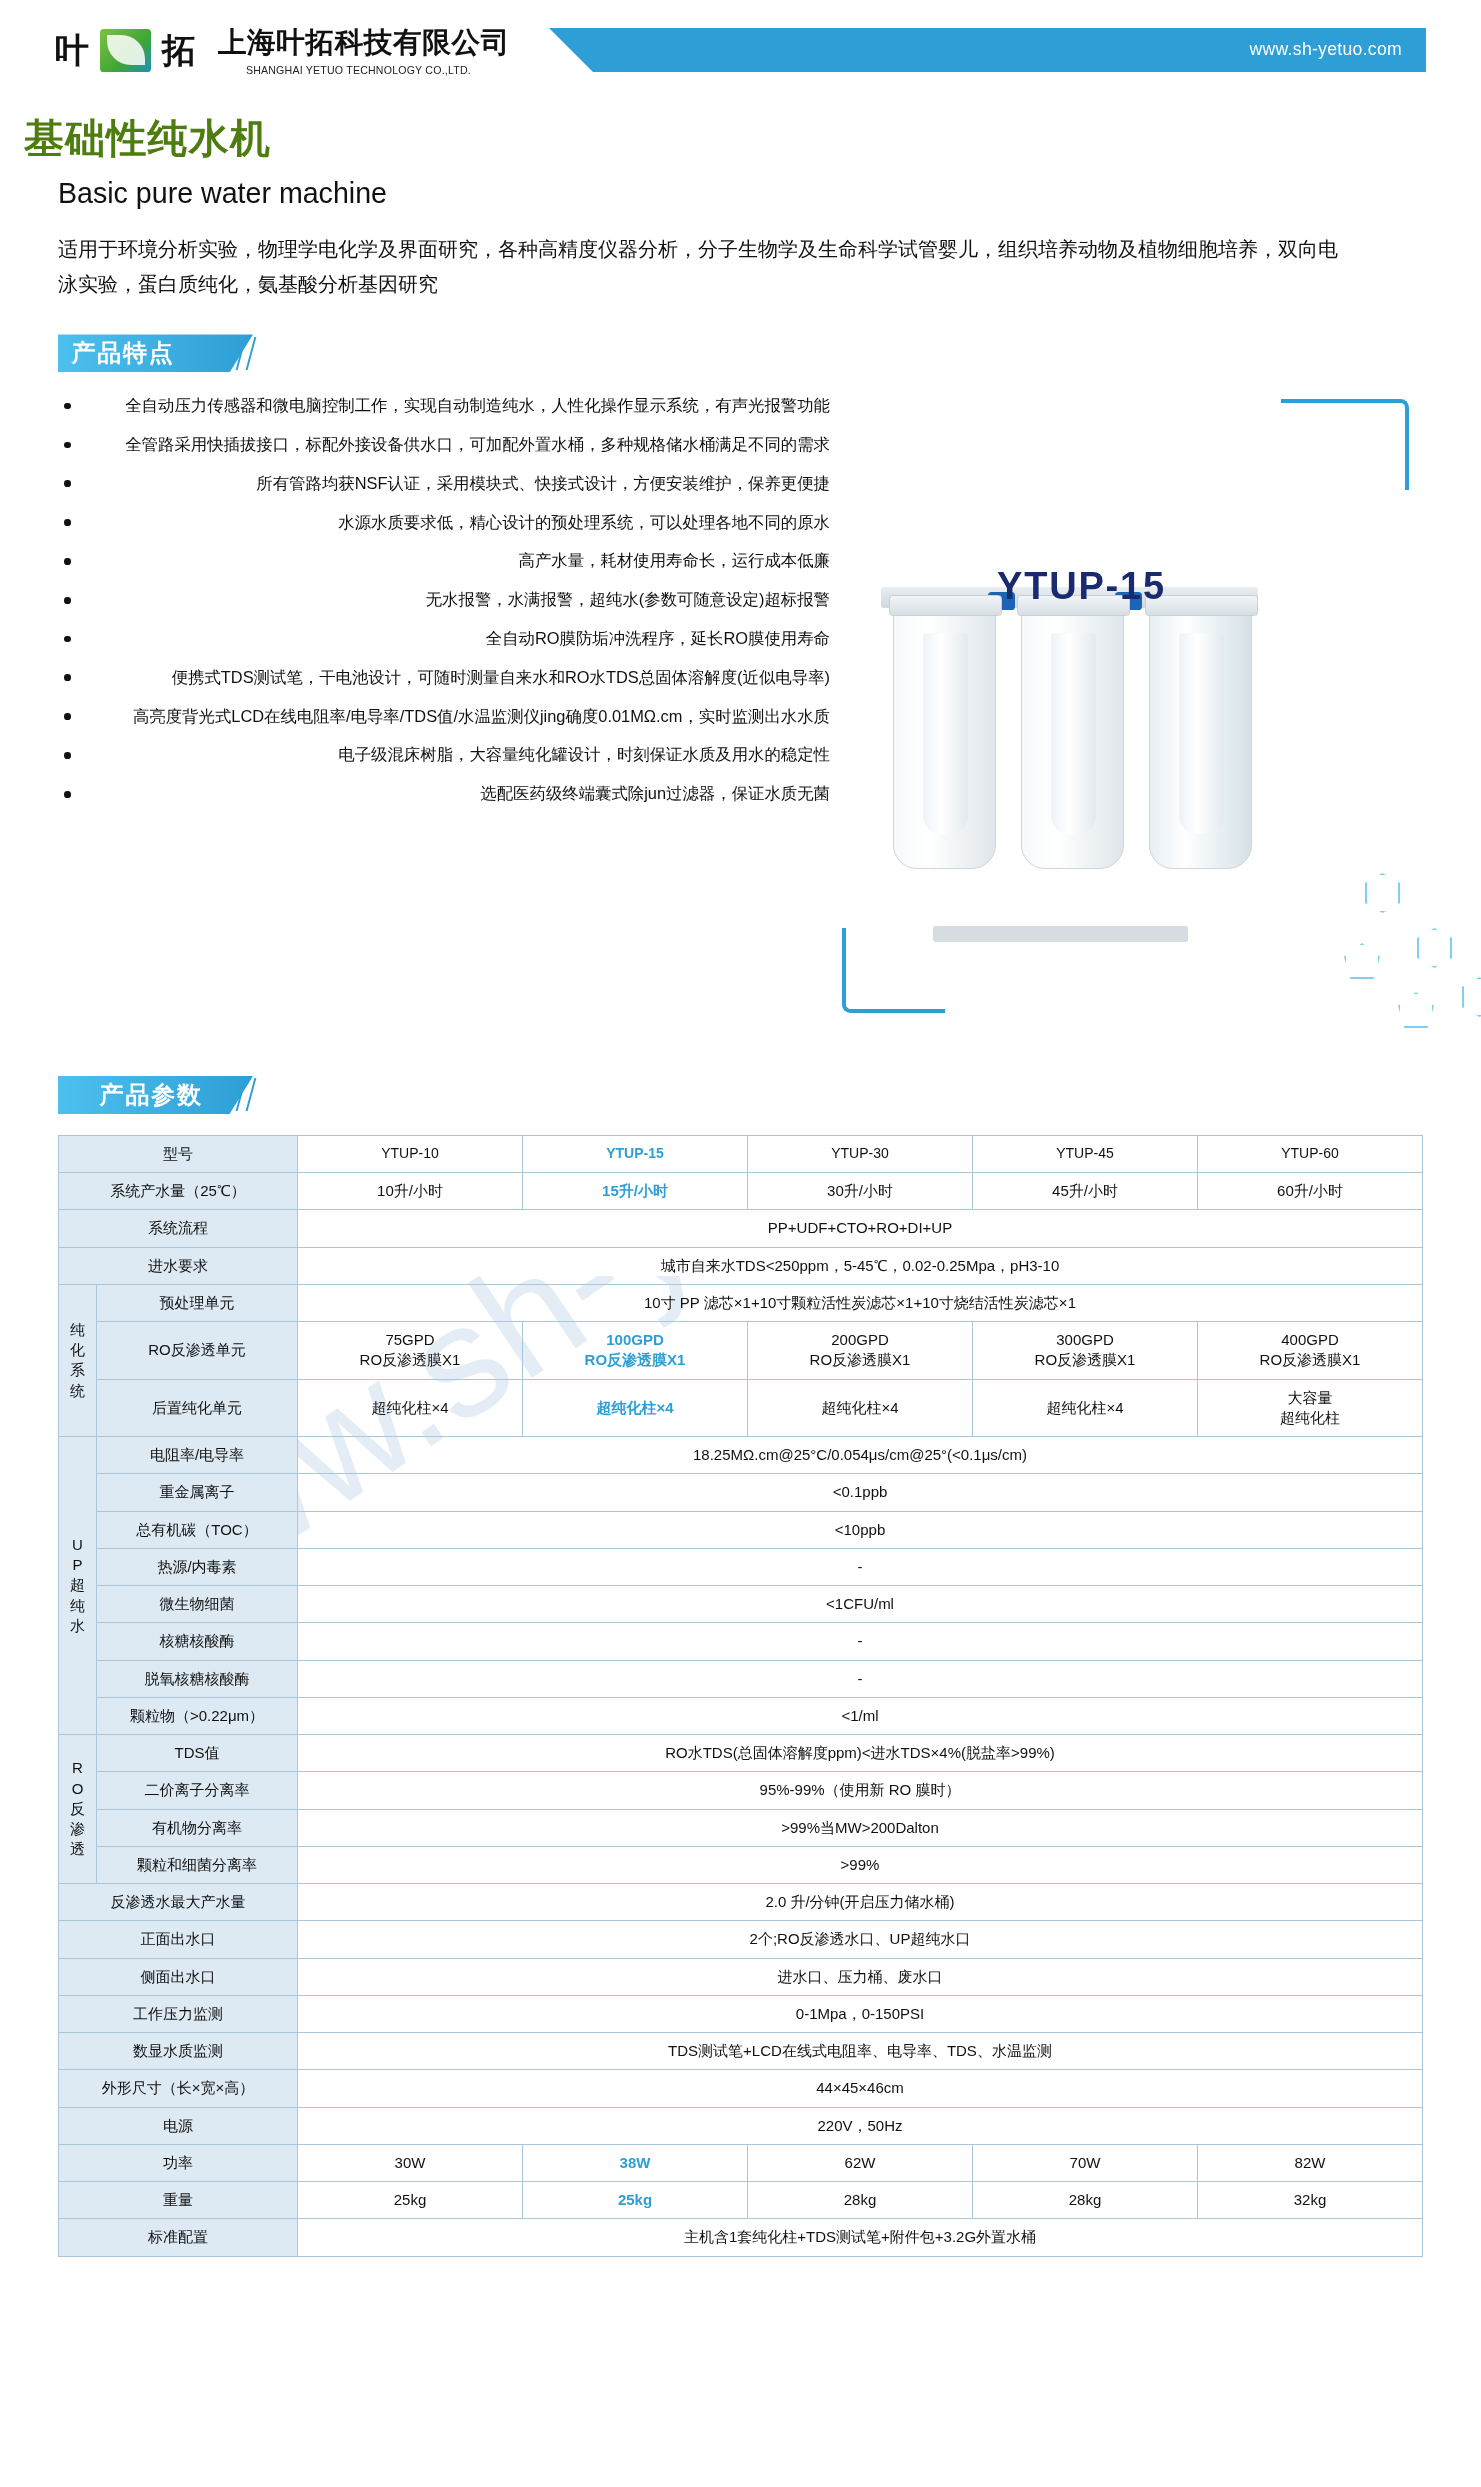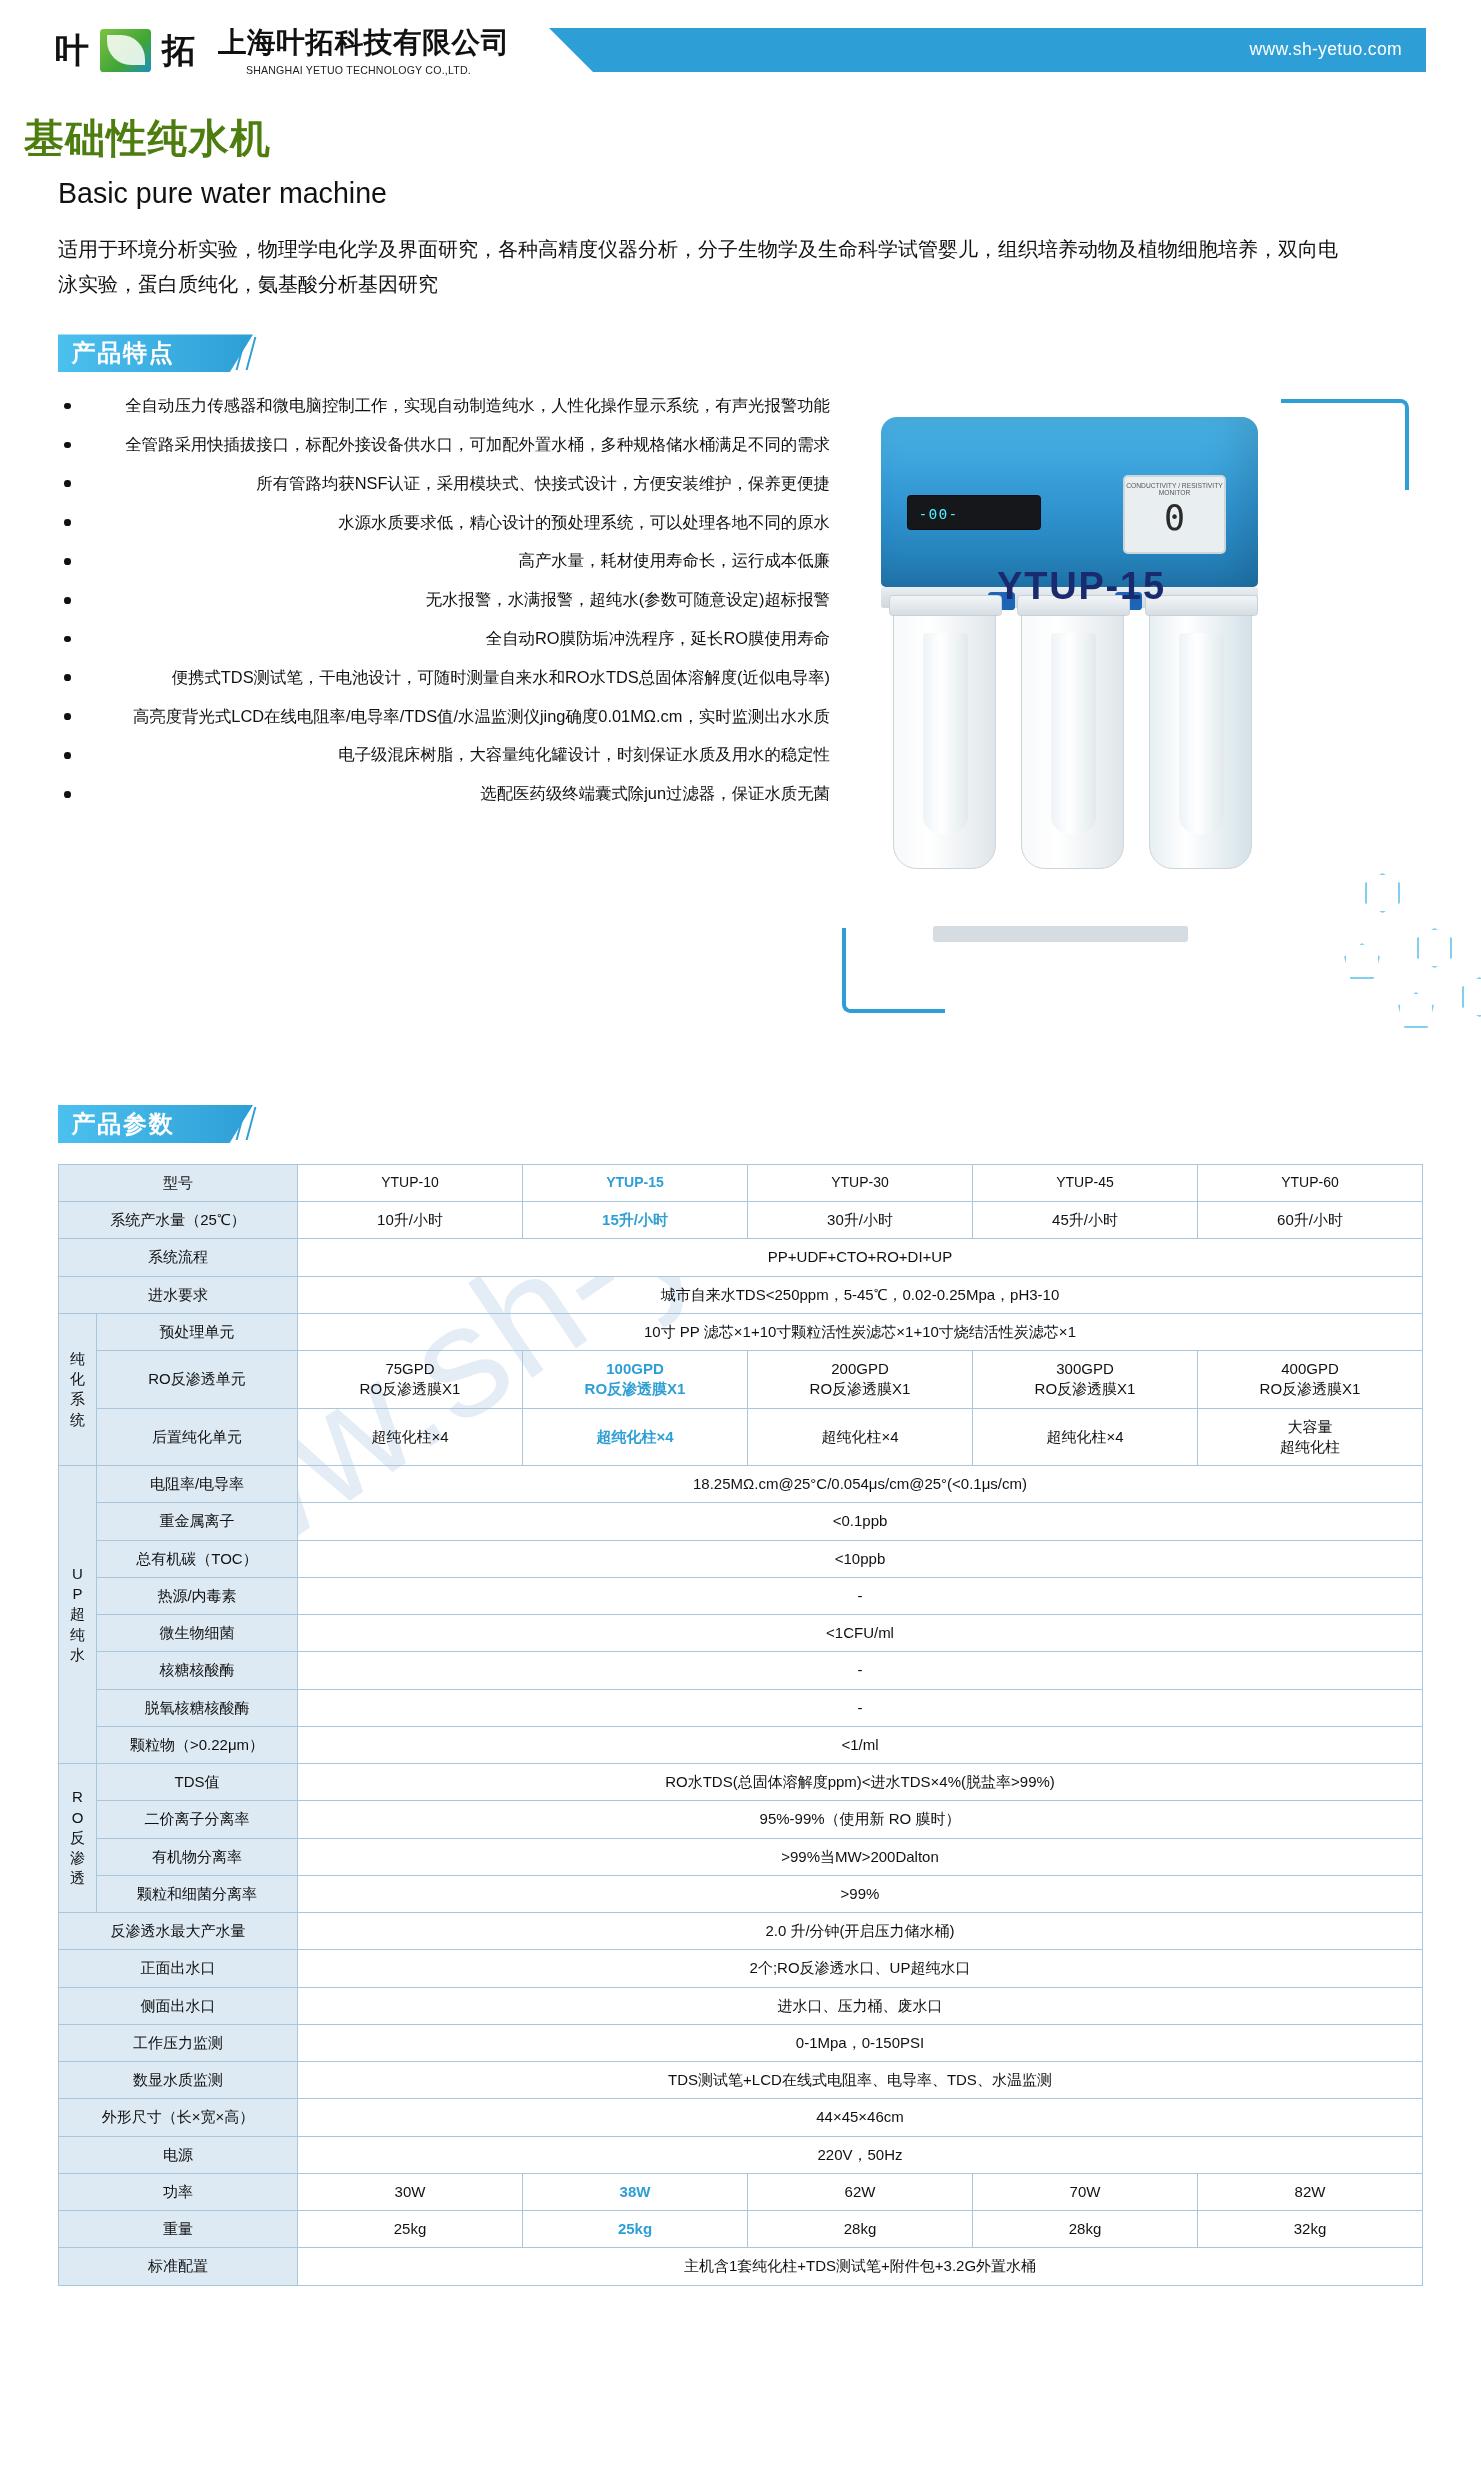--- a/index.html
+++ b/index.html
@@ -359,29 +359,20 @@
           <span class="dot"></span>
           <span class="t">选配医药级终端囊式除jun过滤器，保证水质无菌</span>
         </div>
     </div>
 
     <div class="prod-img">
       <div class="deco-line-tr"></div>
       <div class="deco-line-bl"></div>
 
       <div class="machine">
-        <div class="m-top">
-          <div class="panel">
-            <span class="dg">-00-</span>
-          </div>
-          <div class="lcd">
-            <span class="lbl">CONDUCTIVITY / RESISTIVITY MONITOR</span>
-            <span class="num">0</span>
-          </div>
-        </div>
         <div class="m-body">
           <div class="m-bar"></div>
           <div class="valve v1"></div>
           <div class="valve v2"></div>
           <div class="cart c1">
               <div class="cap"></div>
               <div class="inner"></div>
             </div>
           <div class="cart c2">
               <div class="cap"></div>
@@ -401,21 +392,21 @@
       <div class="pent" style="left:568px; top:599px;"></div>
       <div class="hex" style="left:632px; top:584px;"></div>
     </div>
   </div>
 
   <div class="model-pos">
     <span class="model-name">YTUP-15</span>
   </div>
 
   
-  <div class="sec-head" style="margin-top:68px;">
+  <div class="sec-head" style="margin-top:39px;text-align:center;">
     <span class="bg"></span><span class="bg2"></span>
     <span class="txt">产品参数</span>
   </div>
 
   <div class="table-wrap">
     <table class="spec">
       <tbody>
 
         <tr>
           <td class="lbl" colspan="2">型号</td>

